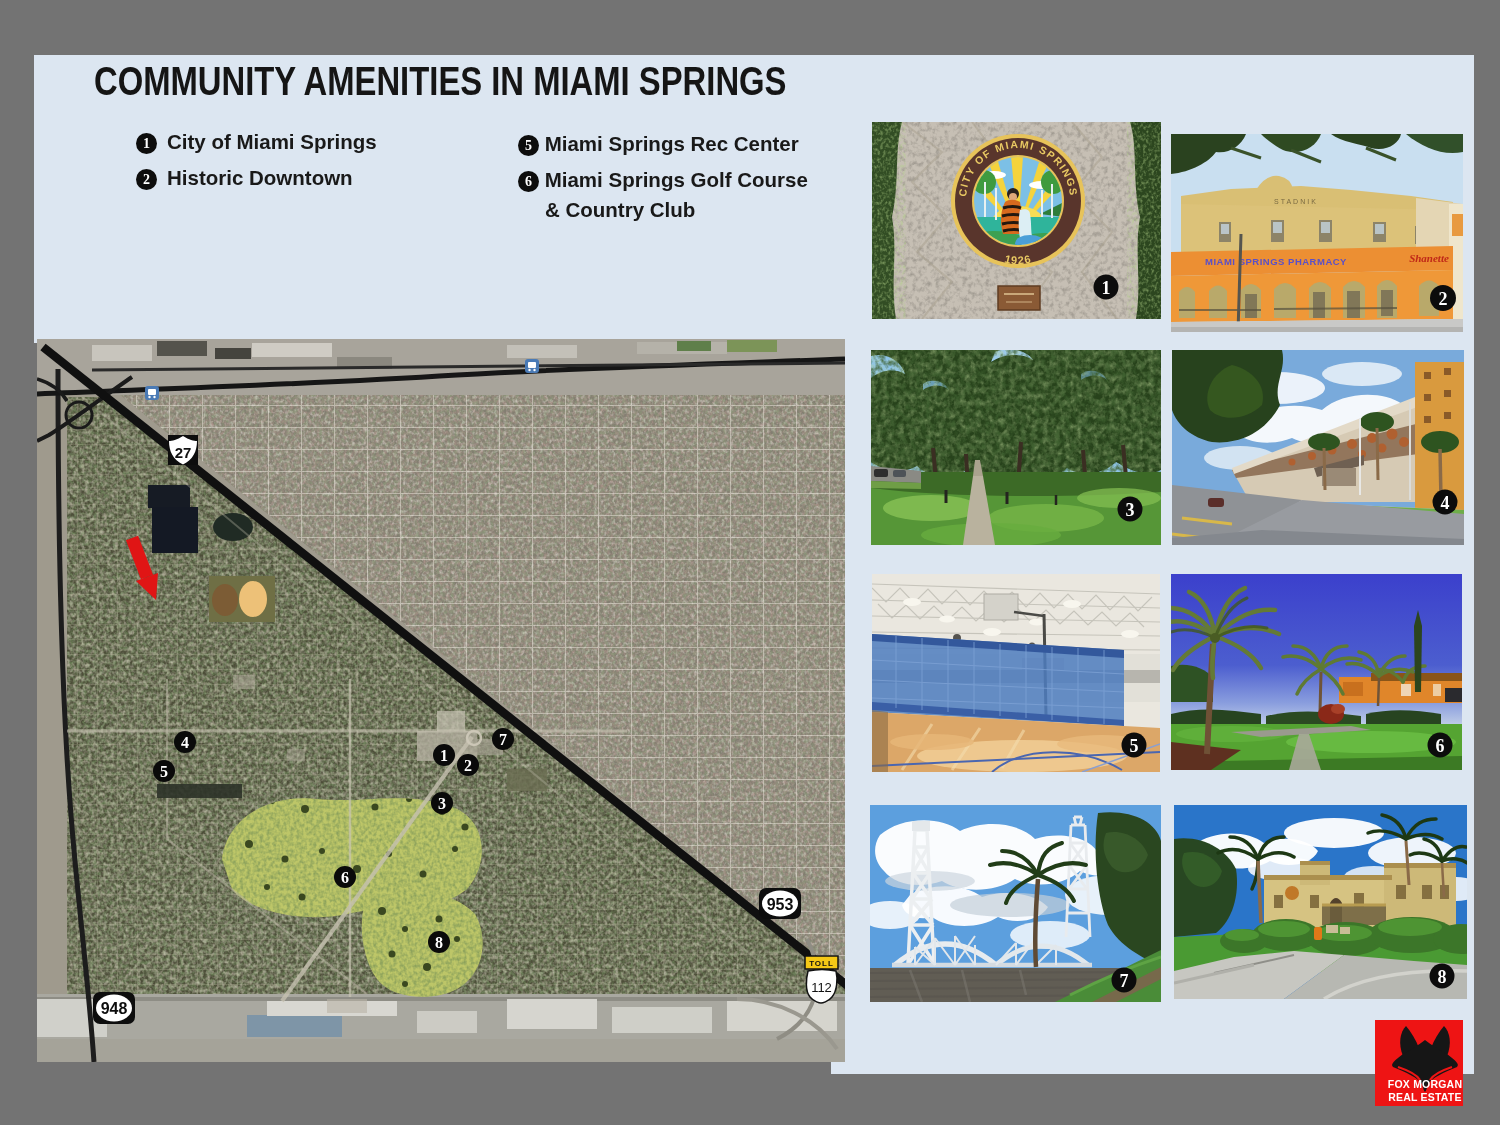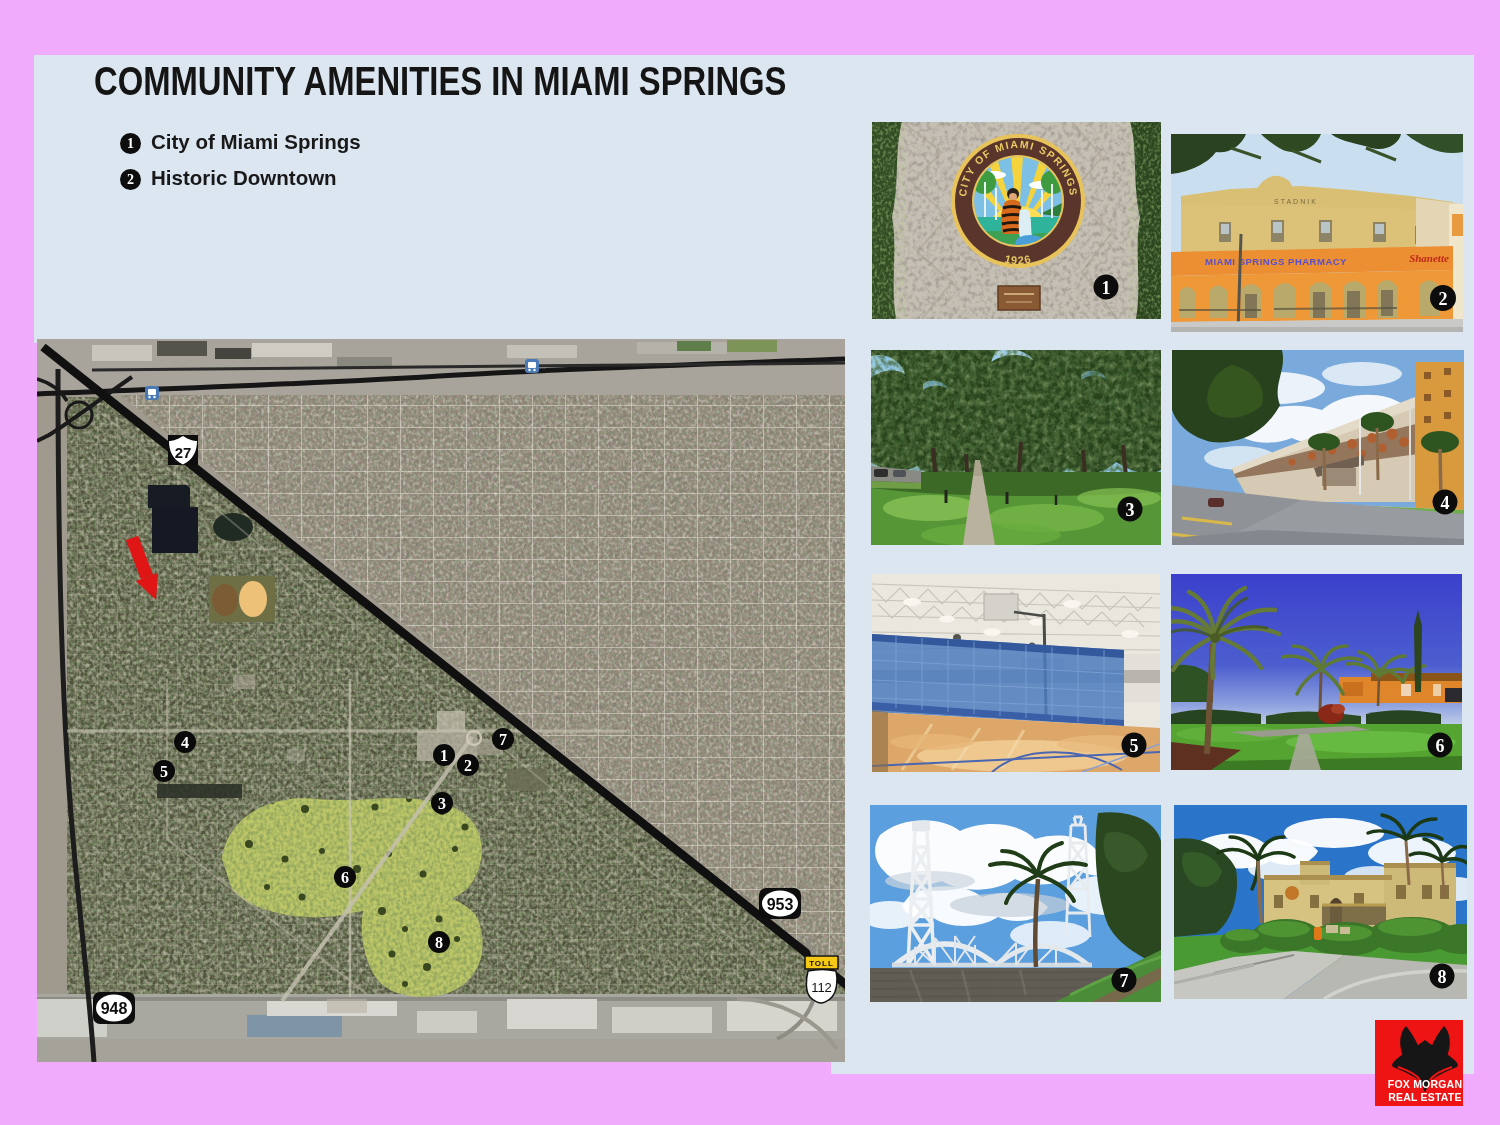--- a/index.html
+++ b/index.html
@@ -1,25 +1,25 @@
 <!DOCTYPE html>
 <html><head>
 <meta charset="utf-8">
 <style>
   html,body{margin:0;padding:0;background:#ffffff;}
-  .page{position:relative;width:1500px;height:1125px;background:#f0abfc;overflow:hidden;
+  .page{position:relative;width:1500px;height:1125px;background:#737373;overflow:hidden;
         font-family:"Liberation Sans",sans-serif;}
   .abs{position:absolute;}
   .hdr{left:34px;top:55px;width:1440px;height:288px;background:#dce6f1;}
   .rightbg{left:831px;top:343px;width:643px;height:731px;background:#dce6f1;}
   h1.title{position:absolute;left:94px;top:61px;margin:0;font-size:40px;line-height:40px;
            color:#151515;font-weight:bold;font-family:"Liberation Sans",sans-serif;
            transform:scaleX(0.82);transform-origin:0 0;white-space:nowrap;}
   .list{position:absolute;font-size:20.5px;font-weight:bold;color:#191919;line-height:30px;}
-  .l1{left:120px;top:127px;width:320px;}
+  .l1{left:136px;top:127px;width:320px;}
   .l2{left:518px;top:129px;width:330px;}
   .list div{margin-bottom:6px;}
   .num{display:inline-block;width:21px;height:21px;border-radius:50%;background:#0d0d0d;
        color:#ffffff;font-size:14px;line-height:21px;text-align:center;vertical-align:1px;
        font-family:"Liberation Serif",serif;font-weight:bold;text-indent:0;}
   .li1{ text-indent:0;}
   .li2{padding-left:27px;text-indent:-27px;}
   .sp{display:inline-block;width:10px;}
 </style>
 </head>
@@ -31,20 +31,22 @@
 <div class="abs rightbg"></div>
 
 <h1 class="title">COMMUNITY AMENITIES IN MIAMI SPRINGS</h1>
 
 <div class="list l1">
   <div class="li1"><span class="num">1</span><span class="sp"></span>City of Miami Springs</div>
   <div class="li1"><span class="num">2</span><span class="sp"></span>Historic Downtown</div>
 </div>
 
 <div class="list l2">
+  <div class="li2"><span class="num">5</span> Miami Springs Rec Center</div>
+  <div class="li2"><span class="num">6</span> Miami Springs Golf Course<br>&amp; Country Club</div>
 </div>
 
 <div class="abs" style="left:37px;top:339px;width:808px;height:637px;">
 <svg width="808" height="723" viewBox="0 0 808 723">
 <defs>
   <filter id="fUR" x="0%" y="0%" width="100%" height="100%">
     <feTurbulence type="fractalNoise" baseFrequency="0.30 0.26" numOctaves="3" seed="7"></feTurbulence>
     <feColorMatrix type="matrix" values="0 0 0 0 0.42  0 0 0 0 0.30  0 0 0 0 0.26  2.0 0 0 0 -0.68"></feColorMatrix>
   </filter>
   <filter id="fURg" x="0%" y="0%" width="100%" height="100%">

